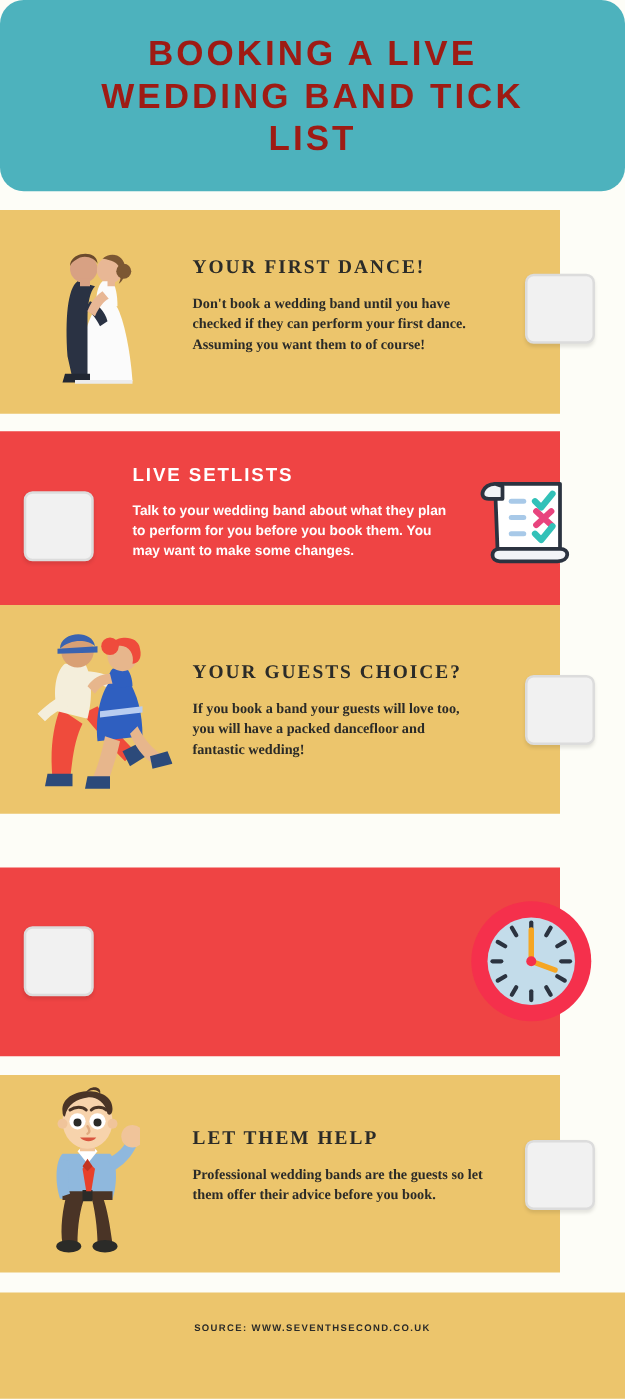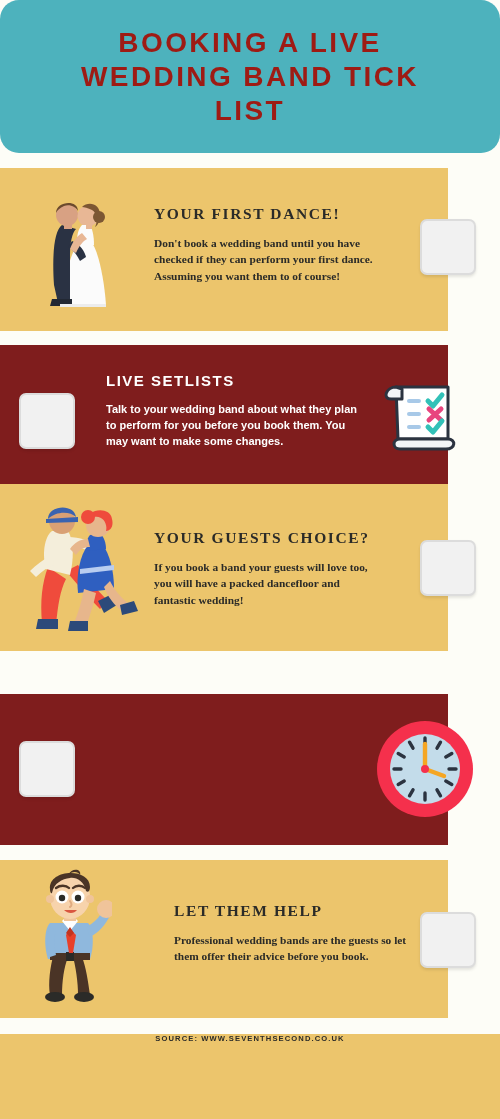--- a/index.html
+++ b/index.html
@@ -25,21 +25,21 @@
     line-height:34px;
     letter-spacing:2.4px;
     text-align:center;
     width:400px;
     text-transform:uppercase;
   }
 
   
   .band{position:absolute;left:0;width:448px;}
   .band.gold{background:#ecc56c;}
-  .band.teal{background:#7f1d1d;text-decoration:underline;}
+  .band.teal{background:#ef4444;text-decoration:underline;}
 
   .band-inner{
     position:relative;width:100%;height:100%;
   }
 
   
   .text-block{position:absolute;}
   .sec-heading{
     margin:0 0 12px 0;
     text-transform:uppercase;
@@ -87,21 +87,21 @@
   
   .illus{position:absolute;}
   .illus svg{display:block;}
 
   
   .footer{
     position:absolute;left:0;top:1034px;width:500px;height:85px;
     background:#ecc56c;
   }
   .footer-text{
-    position:absolute;left:0;top:0;width:500px;
+    position:absolute;left:0;top:24px;width:500px;
     text-align:center;
     color:#2b2b28;
     font-family:"Liberation Sans",sans-serif;
     font-weight:bold;
     font-size:7.6px;
     letter-spacing:1.1px;
     text-transform:uppercase;
   }
 </style>
 </head>
@@ -306,21 +306,21 @@
           <circle cx="50" cy="31" r="3.2" fill="#2b2b28"></circle>
 
           <path d="M28 21 C32 18 38 18 41 21" stroke="#4a3426" stroke-width="2.4" fill="none" stroke-linecap="round"></path>
           <path d="M45 21 C48 18 54 18 57 21" stroke="#4a3426" stroke-width="2.4" fill="none" stroke-linecap="round"></path>
 
           <path d="M42 34 C44 37 44 39 42 40" stroke="#e0ab80" stroke-width="2" fill="none" stroke-linecap="round"></path>
 
           <path d="M36 43 C40 47 46 47 49 43 Z" fill="#d9553f"></path>
         </svg>
       </div>
-      <div class="text-block" style="left:154px;top:42px;width:240px;margin-left:20px;">
+      <div class="text-block" style="left:154px;top:42px;width:240px;">
         <h2 class="sec-heading">LET THEM HELP</h2>
         <p class="sec-body">Professional wedding bands are the guests so let them offer their advice before you book.</p>
       </div>
       <div class="checkbox" style="left:420px;top:52px;"></div>
     </div>
   </div>
 
   <div class="footer">
     <div class="footer-text">SOURCE: WWW.SEVENTHSECOND.CO.UK</div>
   </div>

